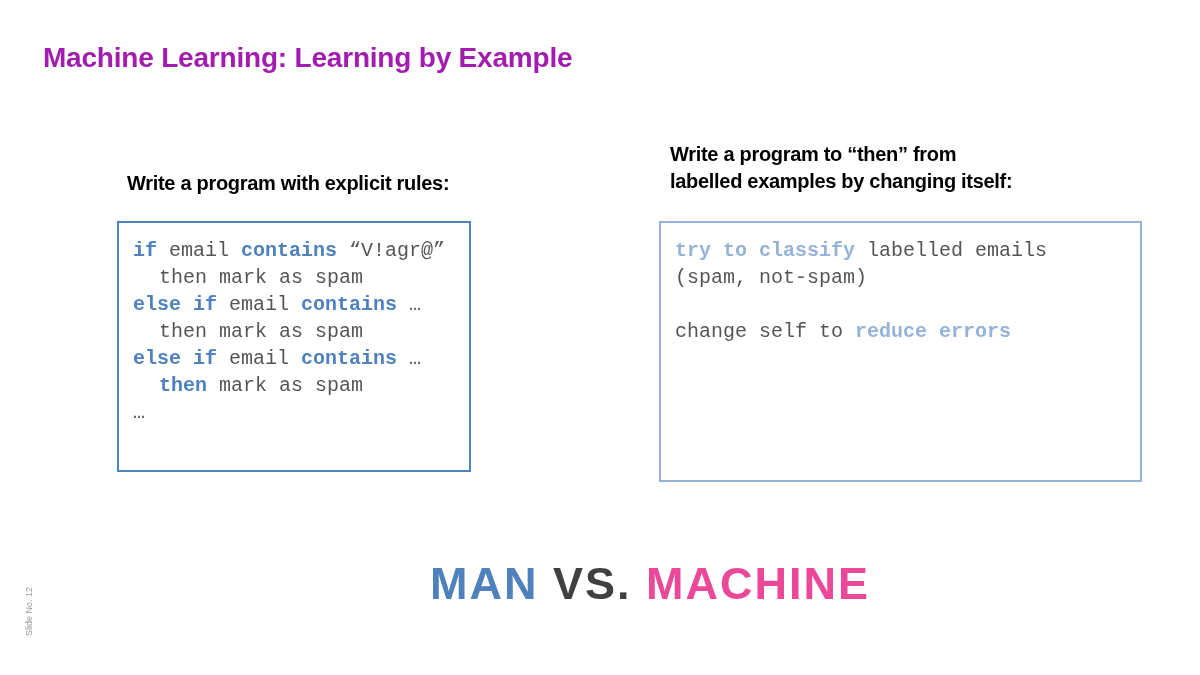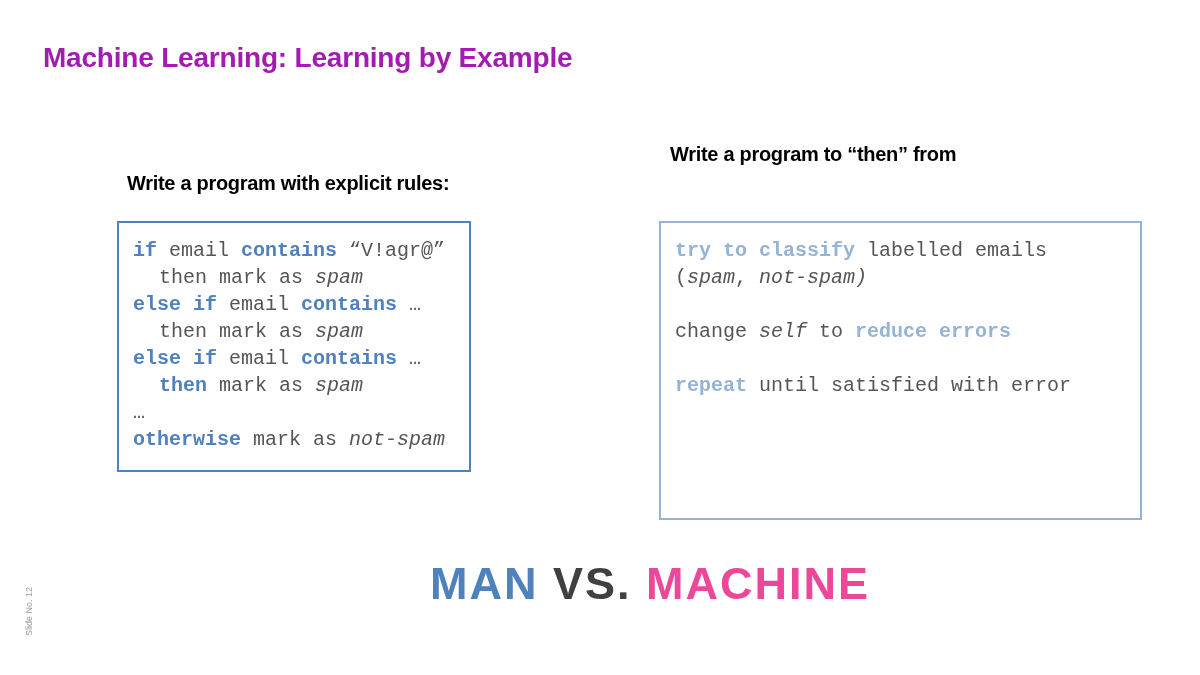--- a/index.html
+++ b/index.html
@@ -17,25 +17,25 @@
     line-height: 27px; letter-spacing: -0.3px;
   }
   .heading-left { left: 127px; top: 170px; }
   .heading-right { left: 670px; top: 141px; }
   .codebox {
     position: absolute; box-sizing: border-box; background: #fff;
     font-family: "Liberation Mono", monospace; font-size: 20px; color: #555;
     padding: 14px 14px;
   }
   .box-left { left: 117px; top: 221px; width: 354px; height: 251px; border: 2px solid #4f81bd; }
-  .box-right { left: 659px; top: 221px; width: 483px; height: 299px; border: 2px solid #95b3d7; }
+  .box-right { left: 659px; top: 221px; width: 483px; height: 261px; border: 2px solid #95b3d7; }
   .line { height: 27px; line-height: 27px; white-space: pre; }
   .kw-dark { color: #4f81bd; font-weight: bold; }
   .kw-light { color: #95b3d7; font-weight: bold; }
-  .it { font-style: italic; }
+  .it { }
   .indent { padding-left: 26px; }
   .gap { height: 27px; }
   .vs-banner {
     position: absolute; left: 430px; top: 558px; font-size: 45px; font-weight: bold;
     letter-spacing: 2px; white-space: nowrap;
   }
   .vs-man { color: #4f81bd; }
   .vs-vs { color: #404040; }
   .vs-machine { color: #ec4899; }
   .slide-no {
@@ -44,40 +44,39 @@
   }
 </style>
 </head>
 <body>
 
 <div class="title">Machine Learning: Learning by Example</div>
 
 <div class="heading heading-left">Write a program with explicit rules:</div>
 <div class="heading heading-right">
   <div>Write a program to “then” from</div>
+  <div>labelled examples by changing itself:</div>
 </div>
 
 <div class="codebox box-left">
   <div class="line"><span class="kw-dark">if</span><span> email </span><span class="kw-dark">contains</span><span> “V!agr@”</span></div>
   <div class="line indent"><span>then mark as </span><span class="it">spam</span></div>
   <div class="line"><span class="kw-dark">else if</span><span> email </span><span class="kw-dark">contains</span><span> …</span></div>
   <div class="line indent"><span>then mark as </span><span class="it">spam</span></div>
   <div class="line"><span class="kw-dark">else if</span><span> email </span><span class="kw-dark">contains</span><span> …</span></div>
   <div class="line indent"><span class="kw-dark">then</span><span> mark as </span><span class="it">spam</span></div>
   <div class="line"><span>…</span></div>
-  <div class="line"><span class="kw-dark">otherwise</span><span> mark as </span><span class="it">not-spam</span></div>
 </div>
 
 <div class="codebox box-right">
   <div class="line"><span class="kw-light">try to classify</span><span> labelled emails</span></div>
   <div class="line"><span>(</span><span class="it">spam</span><span>, </span><span class="it">not-spam)</span></div>
   <div class="gap"></div>
   <div class="line"><span>change </span><span class="it">self</span><span> to </span><span class="kw-light">reduce errors</span></div>
   <div class="gap"></div>
-  <div class="line"><span class="kw-light">repeat</span><span> until satisfied with error</span></div>
   <div class="gap"></div>
 </div>
 
 <div class="vs-banner">
   <span class="vs-man">MAN</span>
   <span class="vs-vs">VS.</span>
   <span class="vs-machine">MACHINE</span>
 </div>
 
 <div class="slide-no">Slide No. 12</div>

